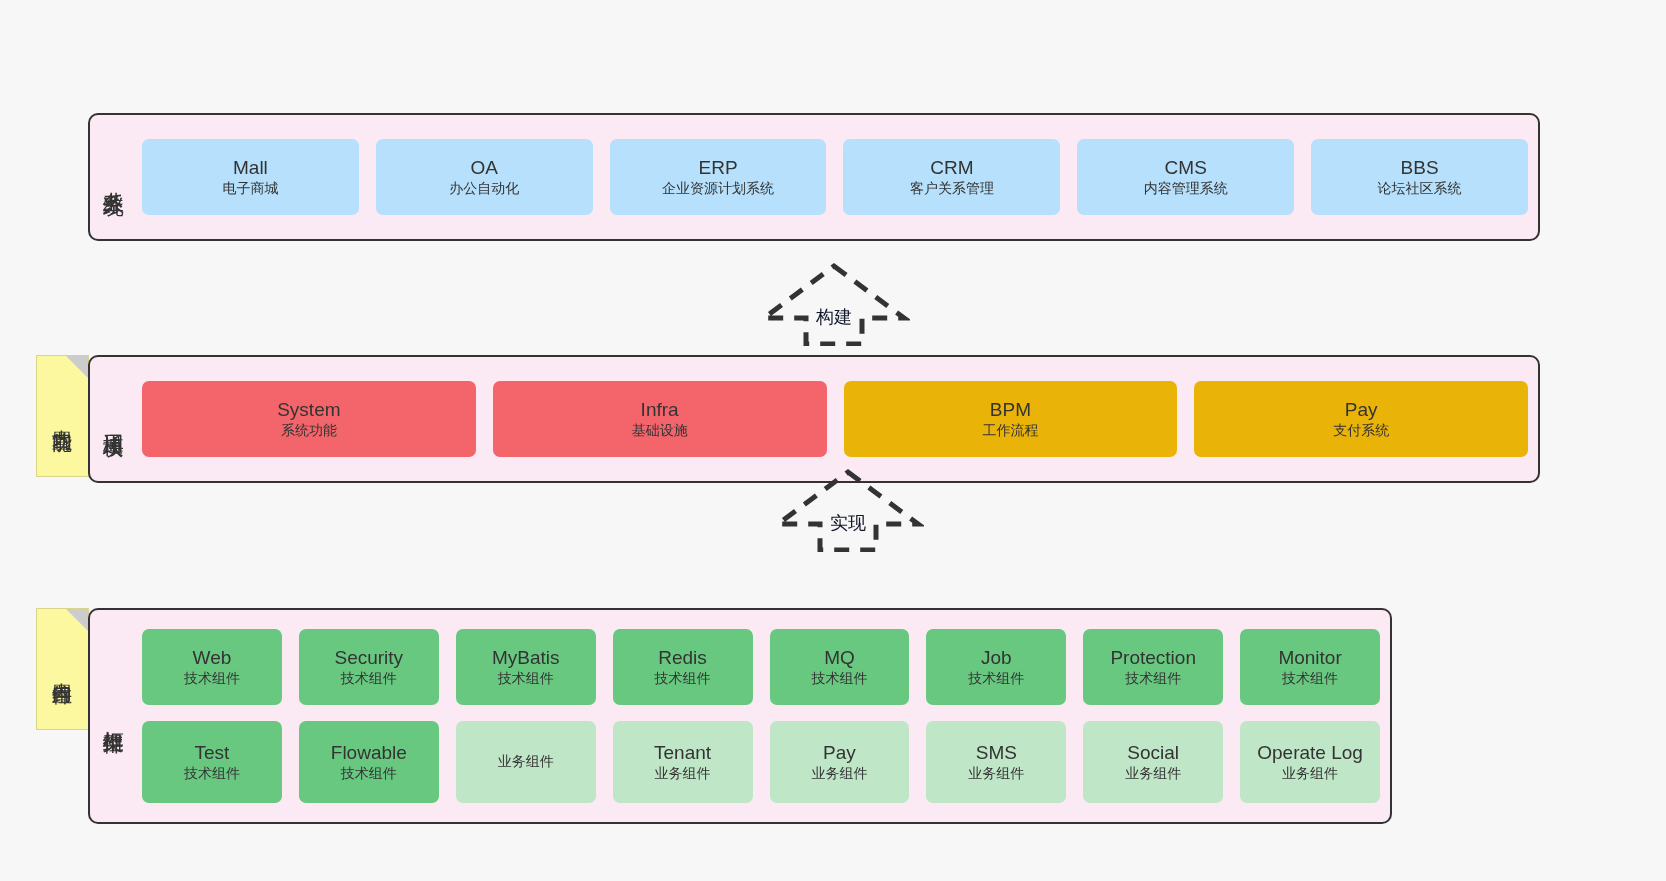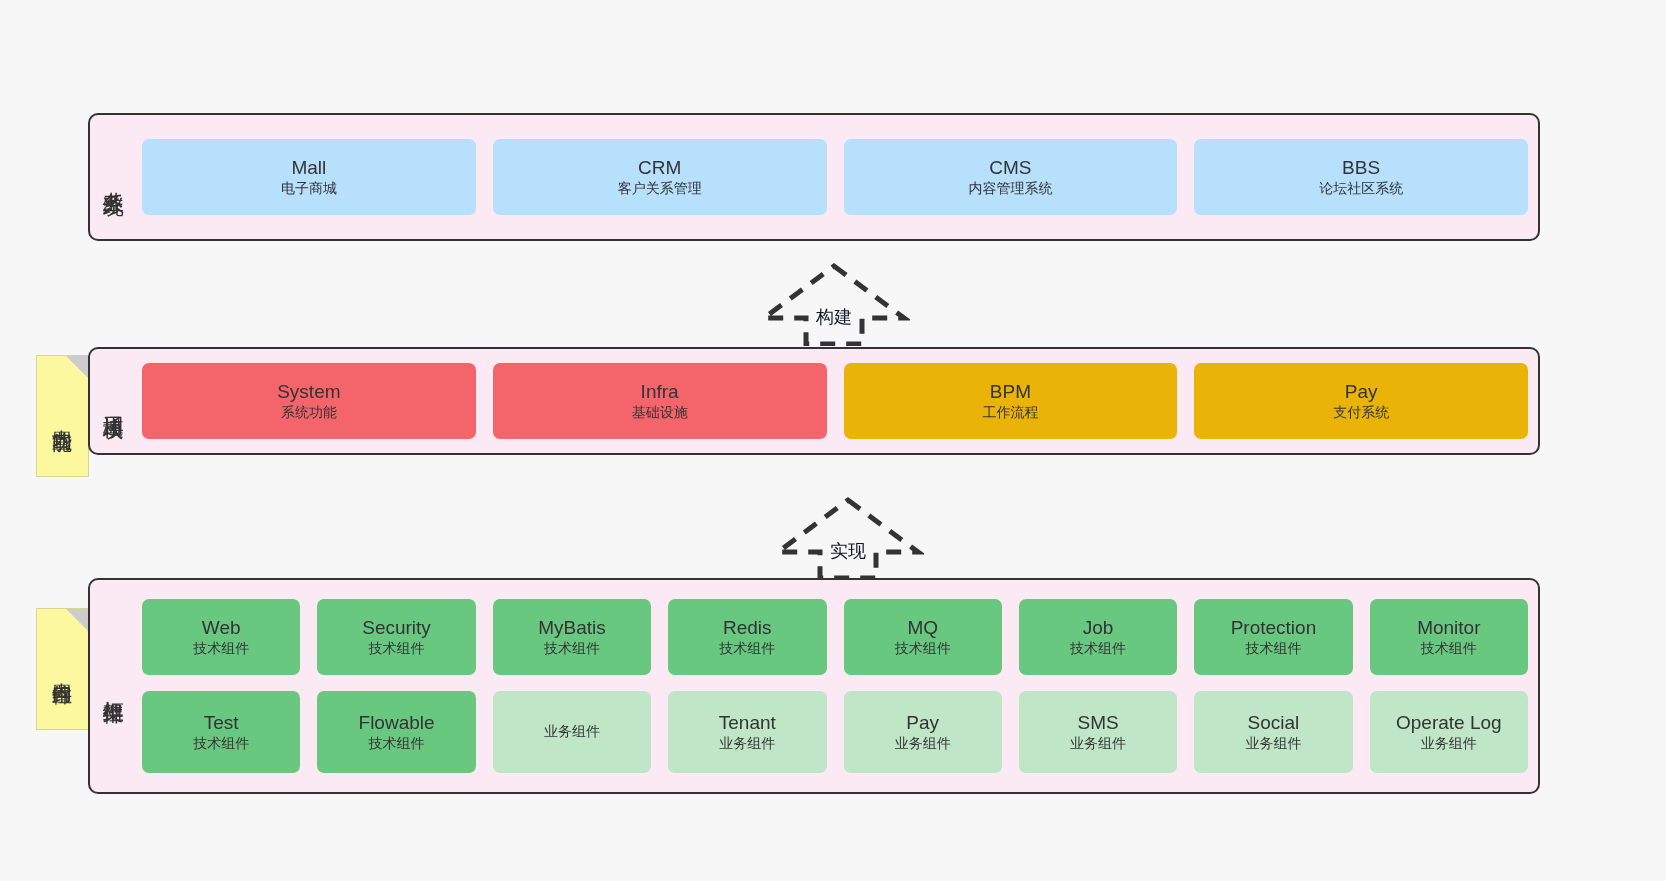--- a/index.html
+++ b/index.html
@@ -116,20 +116,28 @@
 
   <div class="layer" id="layer-0" style="left:88px; top:113px; width:1452px; height:128px;">
     <div class="layer-title">业务系统</div>
     <div class="layer-body">
       <div class="row" style="height:76px;">
         <div class="card c-blue">
           <span class="en">Mall</span>
           <span class="cn">电子商城</span>
         </div>
         <div class="card c-blue">
+          <span class="en">OA</span>
+          <span class="cn">办公自动化</span>
+        </div>
+        <div class="card c-blue">
+          <span class="en">ERP</span>
+          <span class="cn">企业资源计划系统</span>
+        </div>
+        <div class="card c-blue">
           <span class="en">CRM</span>
           <span class="cn">客户关系管理</span>
         </div>
         <div class="card c-blue">
           <span class="en">CMS</span>
           <span class="cn">内容管理系统</span>
         </div>
         <div class="card c-blue">
           <span class="en">BBS</span>
           <span class="cn">论坛社区系统</span>
@@ -143,21 +151,21 @@
       <path d="M 76 4 L 146 56 L 104 56 L 104 82 L 48 82 L 48 56 L 6 56 Z" fill="none" stroke="#333333" stroke-width="5" stroke-dasharray="15,11" stroke-linejoin="miter"></path>
     </svg>
     <div class="arrow-label" style="top:43px;">构建</div>
   </div>
 
   <div class="sticky" style="left:36px; top:355px; width:53px; height:122px;">
     <span class="fold"></span>
     <span>内置功能</span>
   </div>
 
-  <div class="layer" id="layer-1" style="left:88px; top:347px; width:1452px; height:108px;align-items:center;">
+  <div class="layer" id="layer-1" style="left:88px; top:355px; width:1452px; height:128px;align-items:center;">
     <div class="layer-title">通用模块</div>
     <div class="layer-body">
       <div class="row" style="height:76px;">
         <div class="card c-red">
           <span class="en">System</span>
           <span class="cn">系统功能</span>
         </div>
         <div class="card c-red">
           <span class="en">Infra</span>
           <span class="cn">基础设施</span>
@@ -167,33 +175,33 @@
           <span class="cn">工作流程</span>
         </div>
         <div class="card c-pink">
           <span class="en">Pay</span>
           <span class="cn">支付系统</span>
         </div>
       </div>
     </div>
   </div>
 
-  <div class="arrow" style="left:772px; top:496px; width:152px; height:84px;">
+  <div class="arrow" style="left:772px; top:468px; width:152px; height:84px;">
     <svg width="152" height="84" viewBox="0 0 152 84" aria-hidden="true">
       <path d="M 76 4 L 146 56 L 104 56 L 104 82 L 48 82 L 48 56 L 6 56 Z" fill="none" stroke="#333333" stroke-width="5" stroke-dasharray="15,11" stroke-linejoin="miter"></path>
     </svg>
     <div class="arrow-label" style="top:43px;">实现</div>
   </div>
 
   <div class="sticky" style="left:36px; top:608px; width:53px; height:122px;">
     <span class="fold"></span>
     <span>内置组件</span>
   </div>
 
-  <div class="layer" id="layer-2" style="left:88px; top:578px; width:1452px; height:216px;">
+  <div class="layer" id="layer-2" style="left:88px; top:608px; width:1304px; height:216px;">
     <div class="layer-title">框架组件</div>
     <div class="layer-body">
 
       <div class="row" style="height:76px;">
         <div class="card c-green">
           <span class="en">Web</span>
           <span class="cn">技术组件</span>
         </div>
         <div class="card c-green">
           <span class="en">Security</span>

